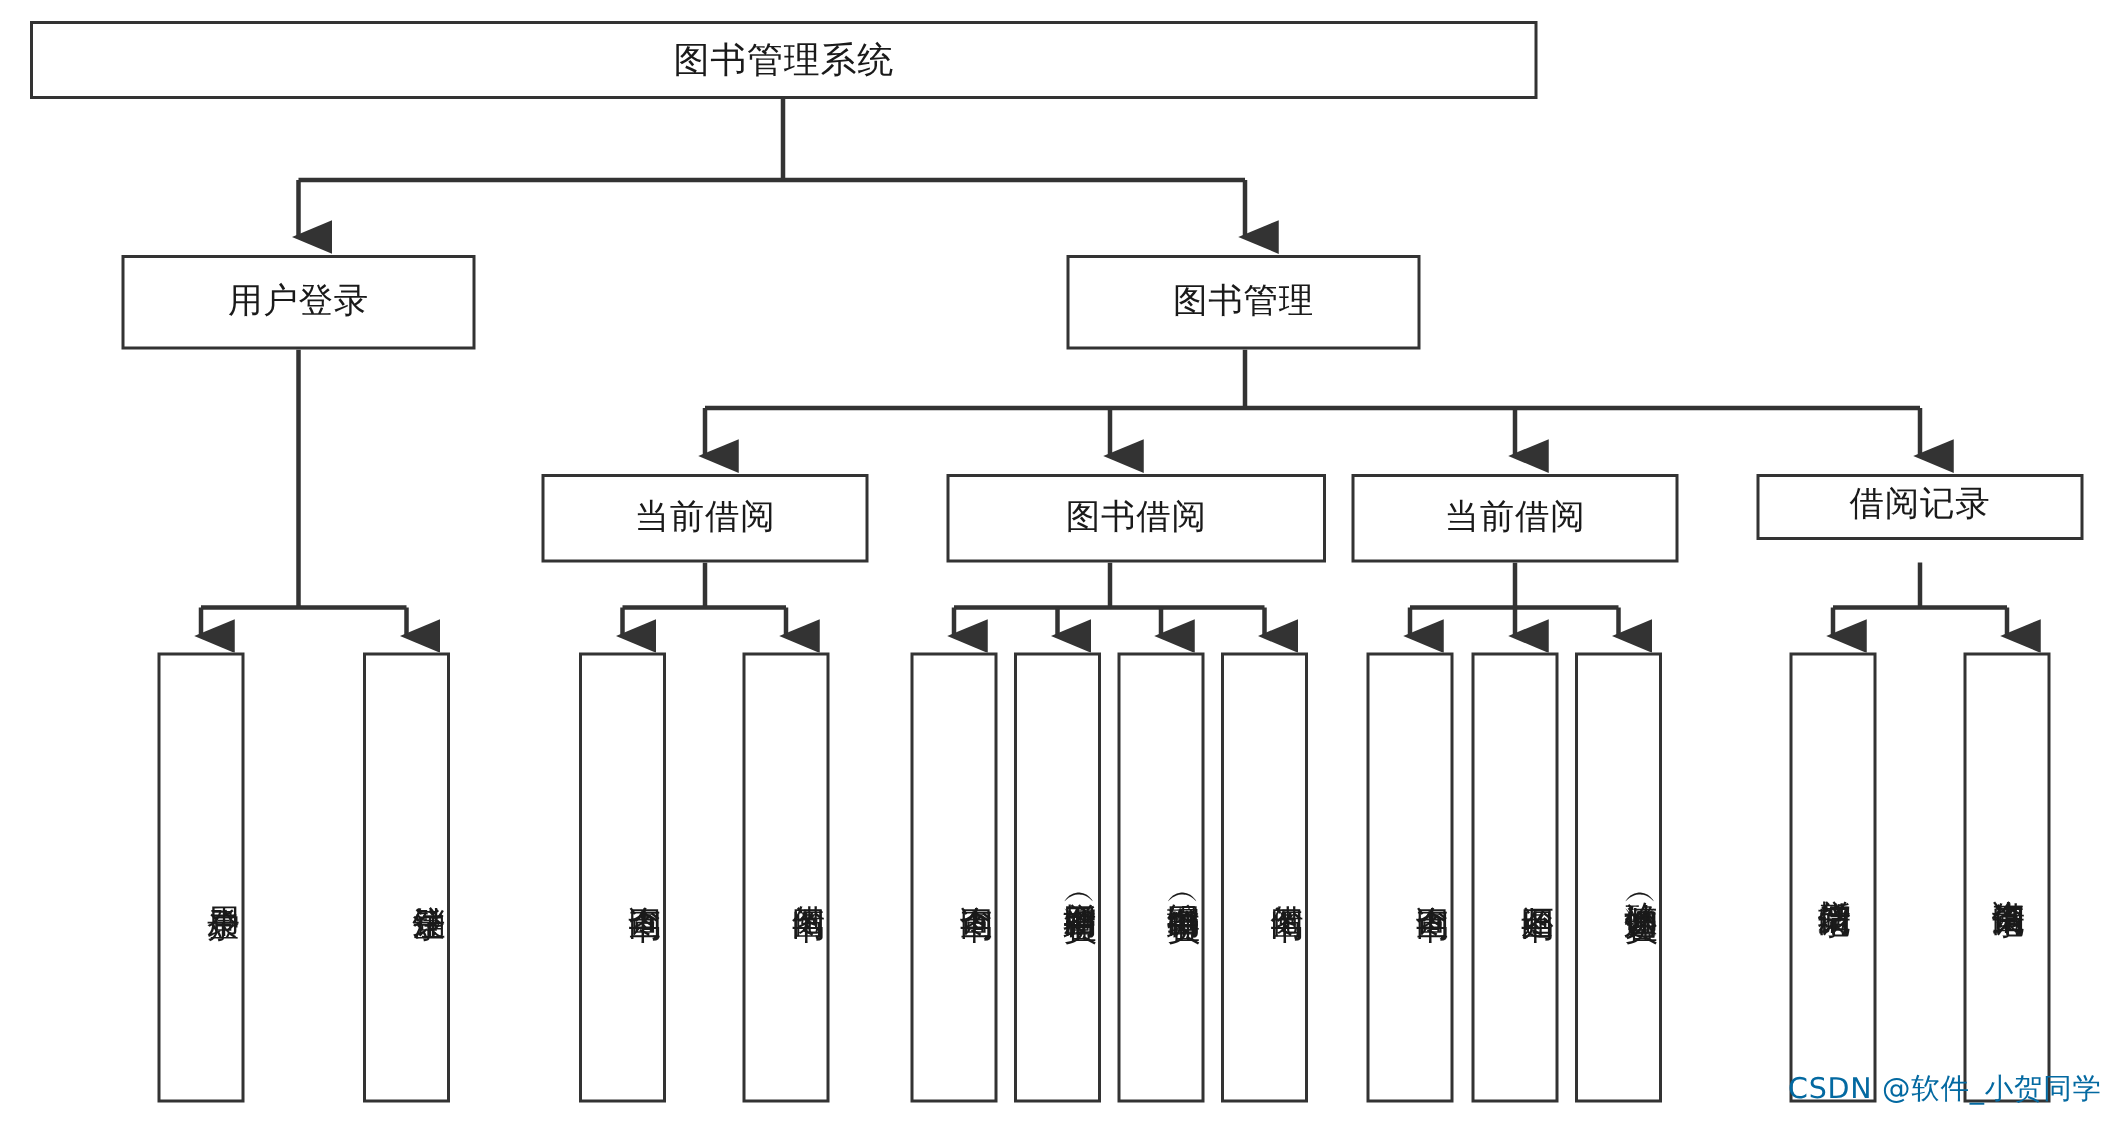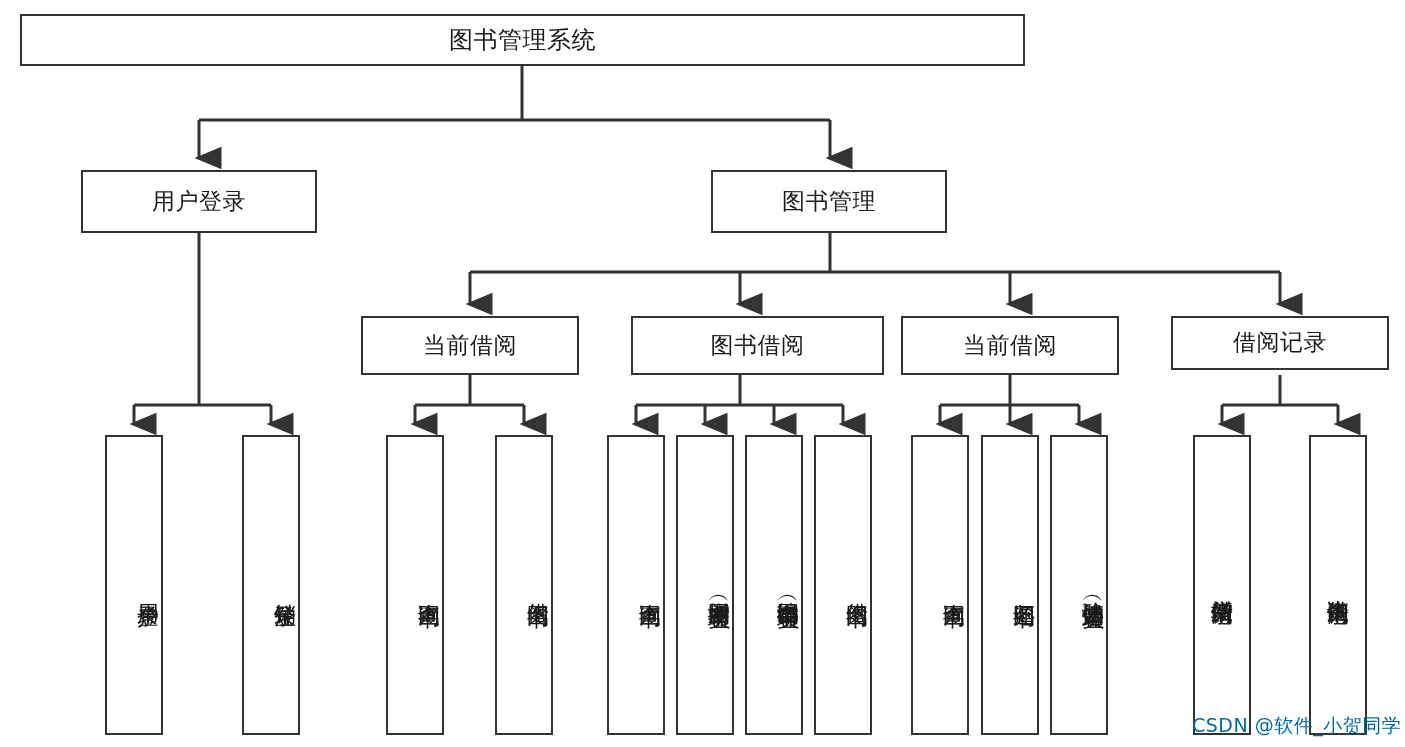--- a/index.html
+++ b/index.html
@@ -126,21 +126,21 @@
   </svg>
 
   <div class="node node-h node-root" style="left:20px; top:14px; width:1005px; height:52px;">图书管理系统</div>
 
   <div class="node node-h" style="left:81px; top:170px; width:236px; height:63px;">用户登录</div>
   <div class="node node-h" style="left:711px; top:170px; width:236px; height:63px;">图书管理</div>
 
   <div class="node node-h" style="left:361px; top:316px; width:218px; height:59px;">当前借阅</div>
   <div class="node node-h" style="left:631px; top:316px; width:253px; height:59px;">图书借阅</div>
   <div class="node node-h" style="left:901px; top:316px; width:218px; height:59px;">当前借阅</div>
-  <div class="node node-h" style="left:1171px; top:316px; width:218px; height:54px;">借阅记录</div>
+  <div class="node node-h" style="left:1171px; top:316px; width:218px; height:44px;font-family:Liberation Mono, monospace;">借阅记录</div>
 
   <div class="node node-v" style="left:105px; top:435px; width:58px; height:300px;">用户登录</div>
   <div class="node node-v" style="left:242px; top:435px; width:58px; height:300px;">注销登录</div>
 
   <div class="node node-v" style="left:386px; top:435px; width:58px; height:300px;">查询图书</div>
   <div class="node node-v" style="left:495px; top:435px; width:58px; height:300px;">借阅图书</div>
 
   <div class="node node-v" style="left:607px; top:435px; width:58px; height:300px;">查询图书</div>
   <div class="node node-v" style="left:676px; top:435px; width:58px; height:300px;">新增图书（管理员）</div>
   <div class="node node-v" style="left:745px; top:435px; width:58px; height:300px;">编辑图书（管理员）</div>

